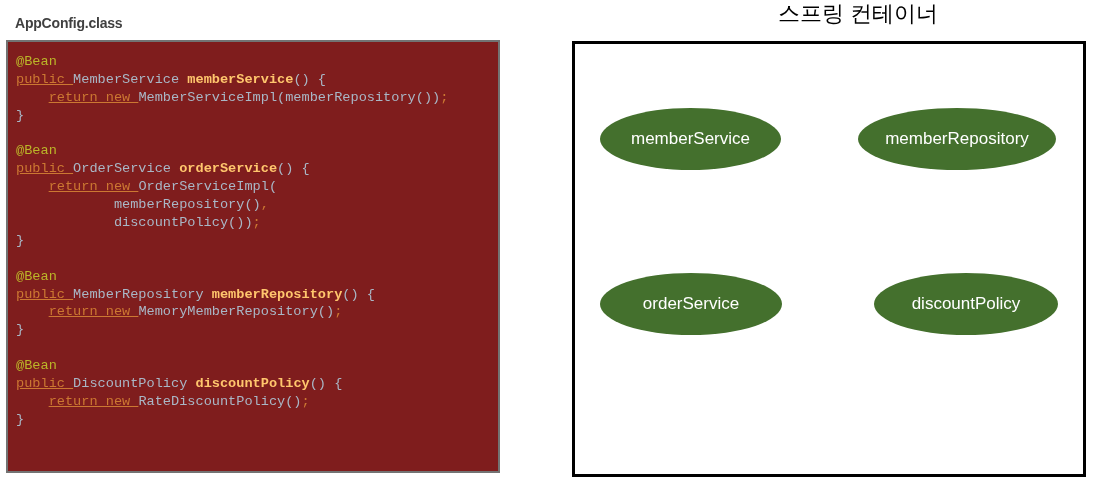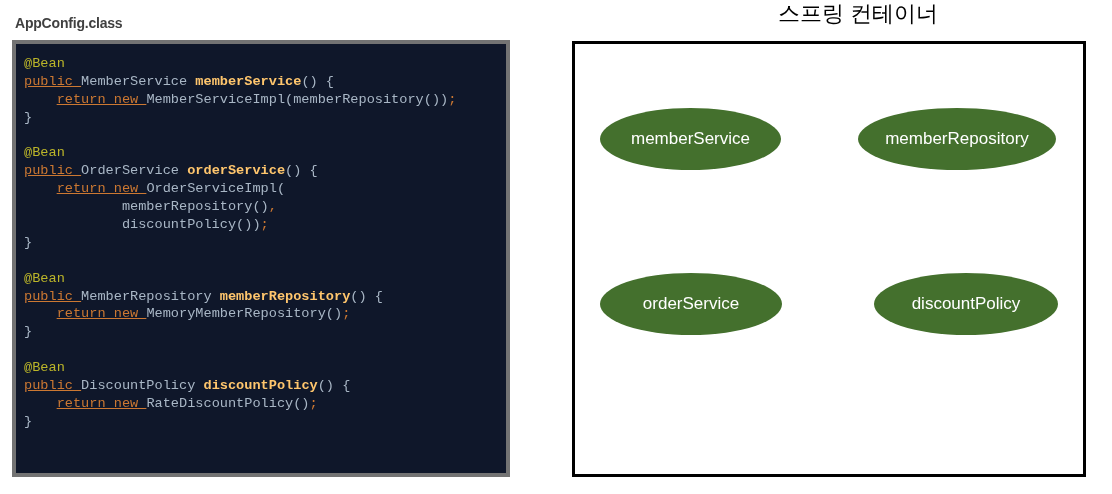--- a/index.html
+++ b/index.html
@@ -21,26 +21,26 @@
       font-family: "Liberation Sans", sans-serif;
       font-weight: bold;
       font-size: 14px;
       color: #404040;
       letter-spacing: -0.2px;
       line-height: 22px;
       white-space: nowrap;
     }
     .code-panel {
       position: absolute;
-      left: 12px;
+      left: 6px;
       top: 40px;
       width: 490px;
       height: 429px;
-      background: #0f172a;
-      border: 4px solid #737373;
+      background: #7f1d1d;
+      border: 2px solid #737373;
       box-sizing: content-box;
     }
     .code-block {
       position: absolute;
       left: 8px;
       top: 11px;
       margin: 0;
       font-family: "Liberation Mono", monospace;
       font-size: 13.6px;
       line-height: 17.9px;

